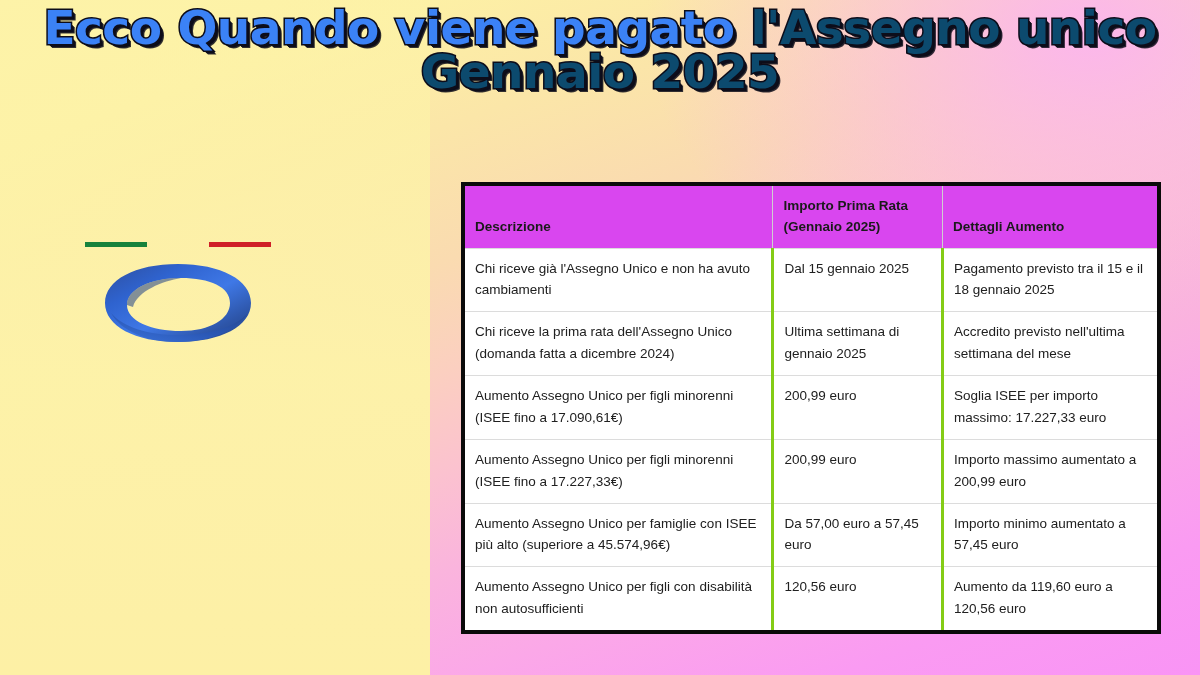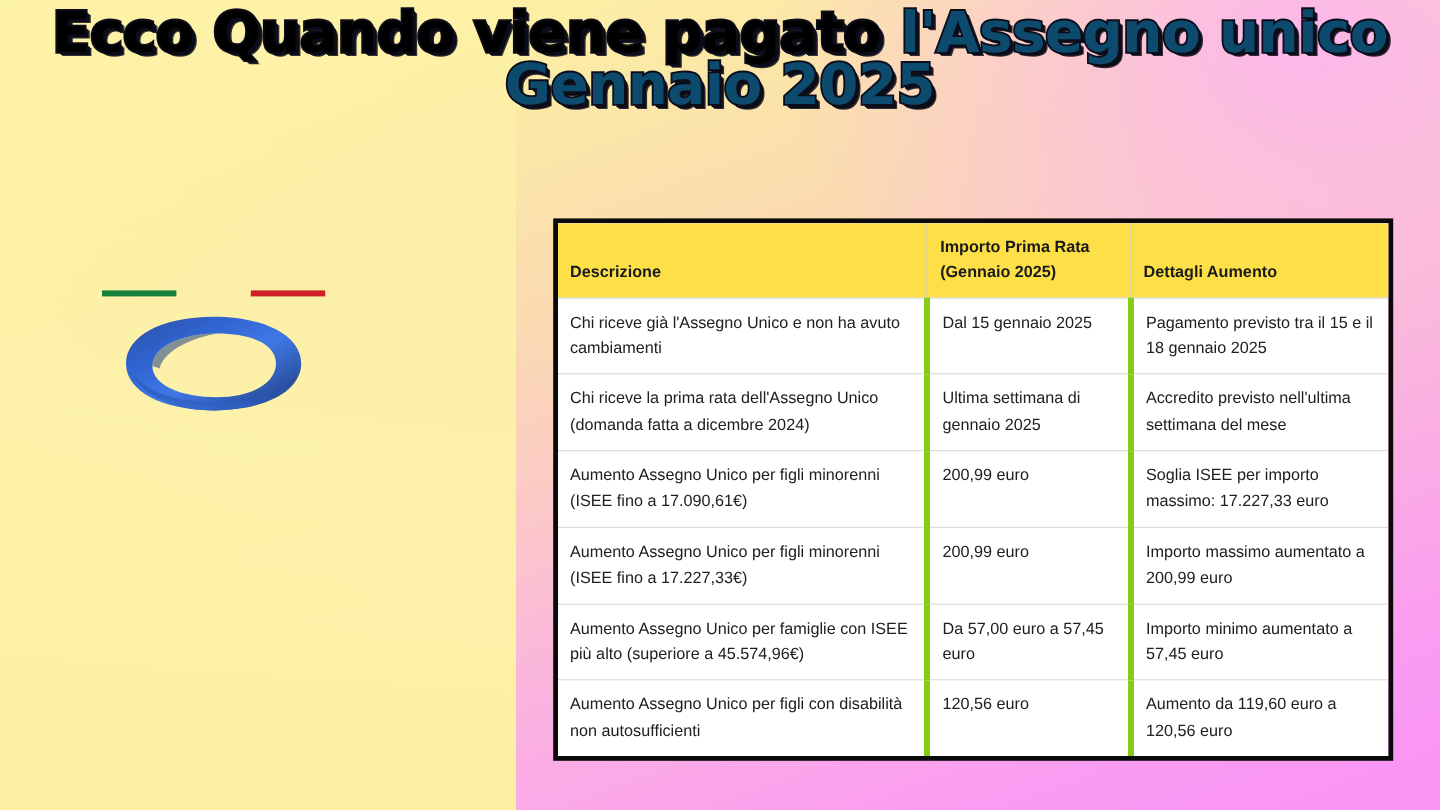--- a/index.html
+++ b/index.html
@@ -64,21 +64,21 @@
   .title-line-2 { font-size: 47px; }
 
   .t-green, .t-blue {
     -webkit-text-stroke: 3px #0d0d1a;
     paint-order: stroke fill;
     text-shadow:
        2px 2px 0 #0d0d1a,
        3px 3px 0 #0d0d1a,
        4px 4px 0 rgba(13,13,26,.85);
   }
-  .t-green { color: #000000; }
+  .t-green { color: #3b82f6; }
   .t-blue  { color: #0c4a6e; }
 
   
   .logo-wrap {
     position: absolute;
     left: 78px;
     top: 236px;
     width: 200px;
     z-index: 4;
     text-align: center;
@@ -157,41 +157,41 @@
     height: 100%;
     border-collapse: collapse;
     table-layout: fixed;
     background: #fff;
   }
   table.data-table col.c1 { width: 44.5%; }
   table.data-table col.c2 { width: 24.5%; }
   table.data-table col.c3 { width: 31%; }
 
   table.data-table thead th {
-    background: #fde047;
+    background: #d946ef;
     color: #1a1a1a;
     font-size: 13.5px;
     font-weight: 700;
     text-align: left;
     vertical-align: bottom;
     padding: 8px 10px 10px 10px;
     border-right: 1px solid #cfcfcf;
     line-height: 1.55;
     height: 62px;
   }
   table.data-table thead th:last-child { border-right: none; }
 
   table.data-table tbody td {
     font-size: 13.5px;
     color: #202020;
     text-align: left;
     vertical-align: top;
     padding: 9px 10px 9px 10px;
     border-top: 1px solid #dcdcdc;
-    border-right: 5px solid #84cc16;
+    border-right: 3px solid #84cc16;
     line-height: 1.62;
     height: 55px;
   }
   table.data-table tbody td:last-child { border-right: none; }
 </style>
 </head>
 <body>
 
 <div class="bg-wash-left"></div>
 <div class="bg-wash-topright"></div>

